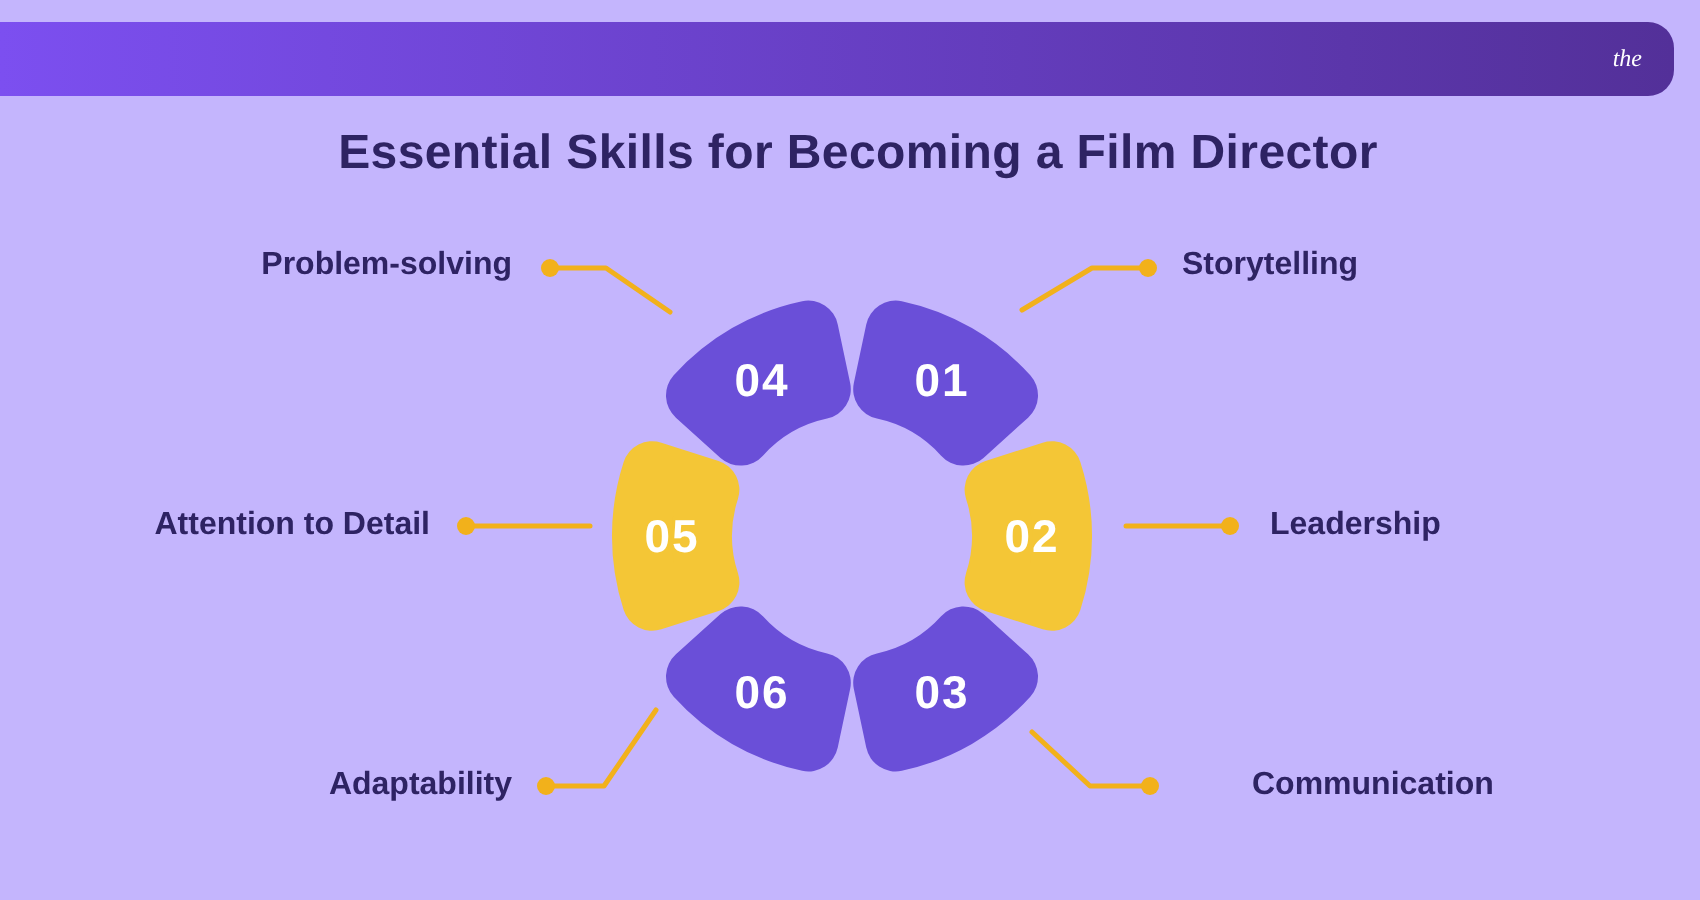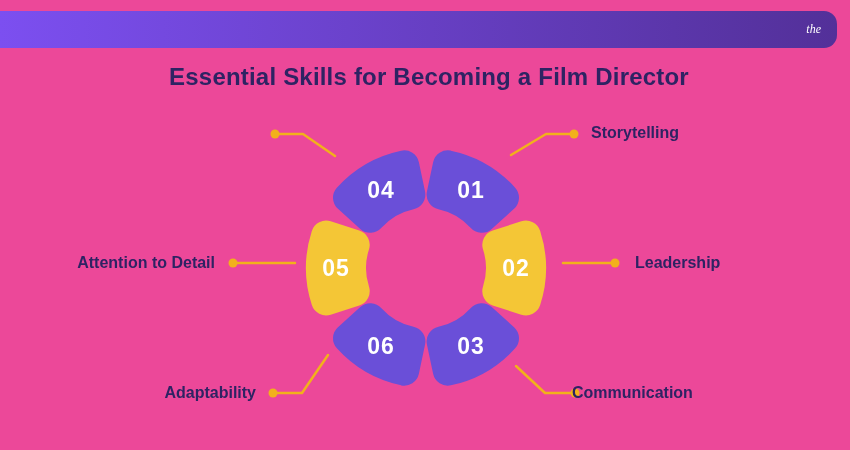--- a/index.html
+++ b/index.html
@@ -1,18 +1,18 @@
 <!DOCTYPE html>
 <html style="--banner-gradient-start: #7C4FF0; --banner-gradient-end: #533099; --title-color: #2E2363; --label-color: #2E2363; --purple-segment: #6A4FD8; --yellow-segment: #F4C636; --connector: #F2B11B; --number-text: #FFFFFF;"><head>
 <meta charset="utf-8">
 <style>
   html,body { margin:0; padding:0; background:#ffffff; }
   .canvas {
     position:relative; width:850px; height:450px; overflow:hidden;
-    background:#ec4899;
+    background:#c4b5fd;
     font-family:"Liberation Sans", sans-serif;
     text-decoration:underline;
   }
   
   .banner {
     position:absolute; left:0; top:11px; width:837px; height:37px;
     border-radius:0 13px 13px 0;
     background:linear-gradient(90deg, var(--banner-gradient-start), var(--banner-gradient-end));
     display:flex; align-items:center; justify-content:flex-end;
     padding-right:15px; box-sizing:border-box;
@@ -45,21 +45,21 @@
   
   .skill-label {
     position:absolute; white-space:nowrap; line-height:20px;
     font-size:16px; font-weight:700; color:var(--label-color);
   }
   .l-problem       { right:594px; top:123px; }
   .l-storytelling  { left:591px;  top:123px; }
   .l-attention     { right:635px; top:253px; }
   .l-leadership    { left:635px;  top:253px; }
   .l-adaptability  { right:594px; top:383px; }
-  .l-communication { left:572px;  top:383px;text-align:center; }
+  .l-communication { left:626px;  top:383px;text-align:center; }
 </style>
 </head>
 <body>
 
 <div class="canvas">
 
   <div class="banner">
     <div class="logo">
       <span class="logo-the">the</span>
     </div>
@@ -95,19 +95,20 @@
     <polyline class="conn" points="563,263 612,263"></polyline>
     <circle class="dot" cx="615" cy="263" r="4.5"></circle>
 
     <polyline class="conn" points="273,393 302,393 328,355"></polyline>
     <circle class="dot" cx="273" cy="393" r="4.5"></circle>
 
     <polyline class="conn" points="516,366 545,393 571,393"></polyline>
     <circle class="dot" cx="575" cy="393" r="4.5"></circle>
   </svg>
 
+  <div class="skill-label l-problem">Problem-solving</div>
   <div class="skill-label l-storytelling">Storytelling</div>
   <div class="skill-label l-attention">Attention to Detail</div>
   <div class="skill-label l-leadership">Leadership</div>
   <div class="skill-label l-adaptability">Adaptability</div>
   <div class="skill-label l-communication">Communication</div>
 
 </div>
 
 </body></html>

